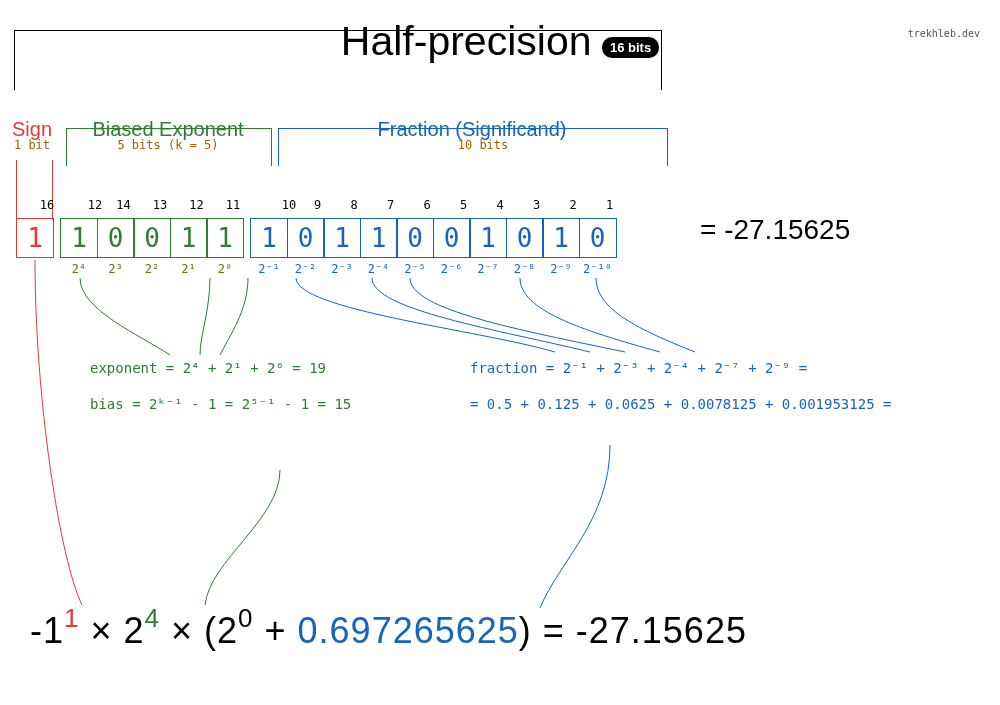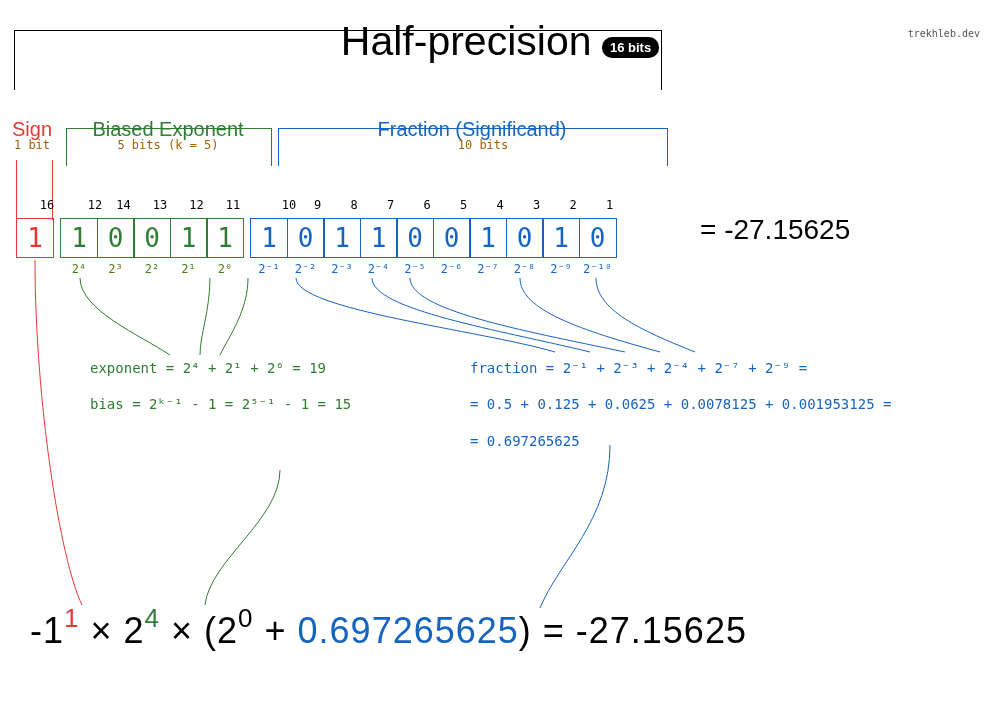--- a/index.html
+++ b/index.html
@@ -287,21 +287,20 @@
 
 <div class="eq-result">=  -27.15625</div>
 
 <div class="comp exp-comp mono">
   <div>exponent = 2⁴ + 2¹ + 2⁰ = 19</div>
   <div>bias = 2ᵏ⁻¹ - 1 = 2⁵⁻¹ - 1 = 15</div>
 </div>
 <div class="comp frac-comp mono">
   <div>fraction = 2⁻¹ + 2⁻³ + 2⁻⁴ + 2⁻⁷ + 2⁻⁹ =</div>
   <div>= 0.5 + 0.125 + 0.0625 + 0.0078125 + 0.001953125 =</div>
-  <div>= 0.697265625</div>
 </div>
 
 <div class="final">
   <span>-1</span><span class="s1">1</span><span>  ×  2</span><span class="s4">4</span><span>  ×  (2</span><span class="s0">0</span><span> + </span><span class="fracv">0.697265625</span><span>) = -27.15625</span>
 </div>
 
 <svg class="connectors">
 
   <path d="M 35 260 C 35 400, 60 560, 82 605" stroke="#e53935"></path>
 

